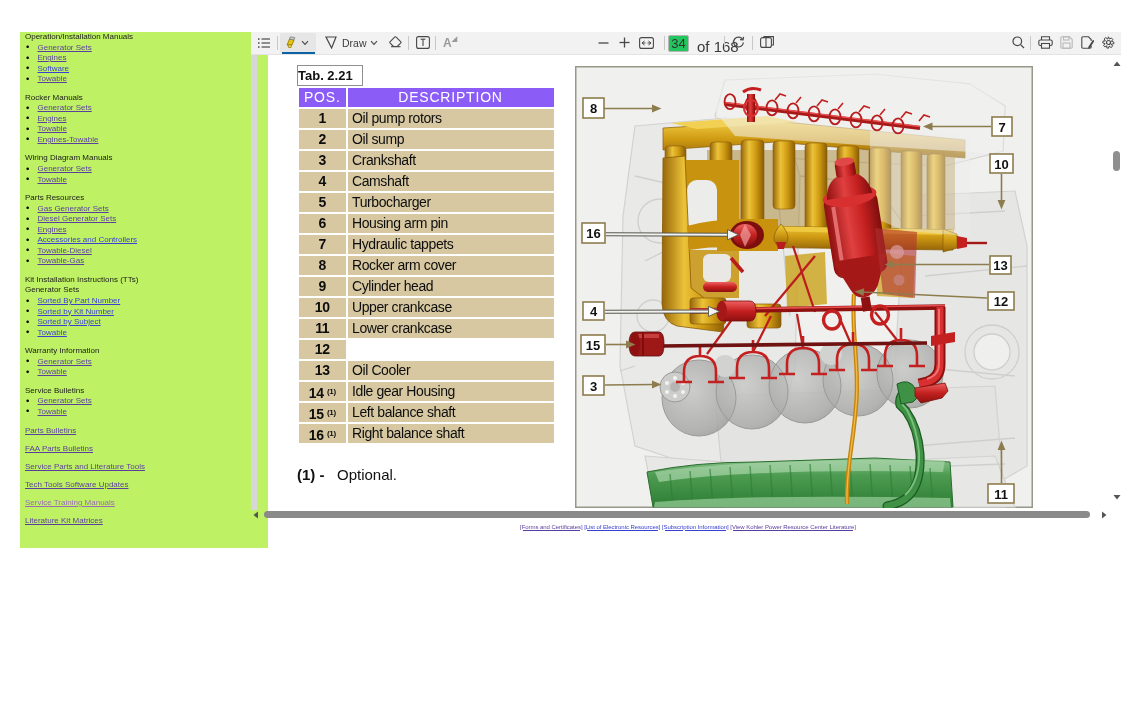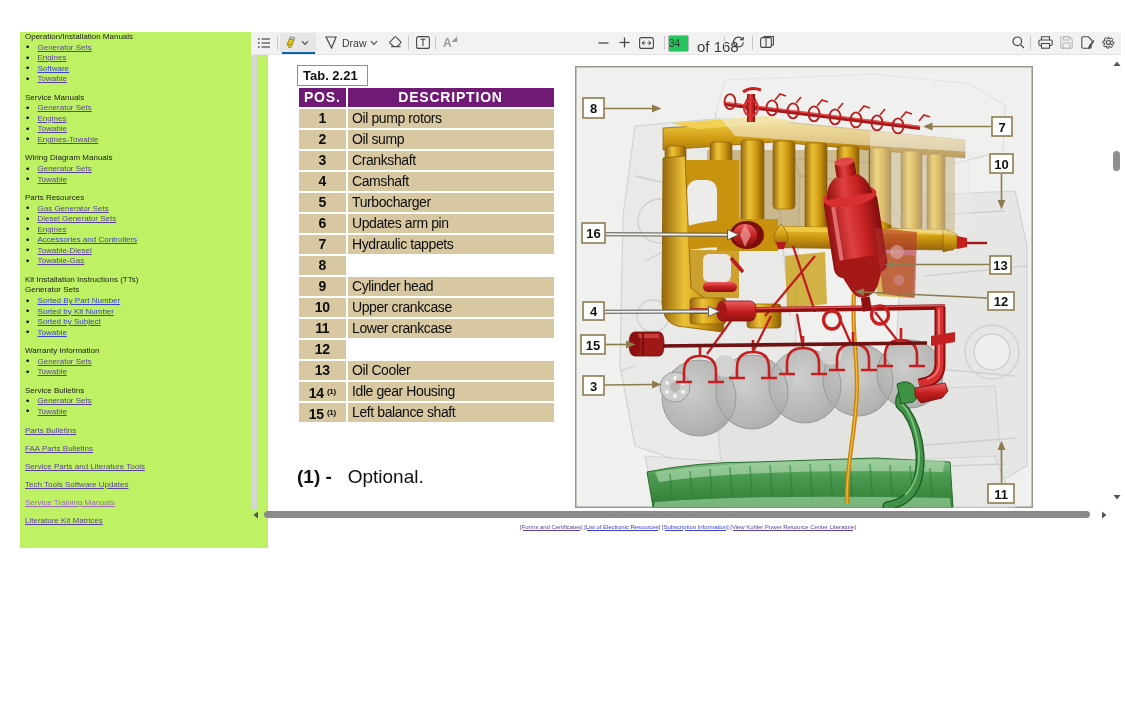--- a/index.html
+++ b/index.html
@@ -20,31 +20,31 @@
   .lone{margin-bottom:7.6px;}
 
   
   #toolbar{left:251px;top:32px;width:870px;height:22px;background:#f2f2f2;border-bottom:1px solid #e3e3e3;}
   .tdiv{position:absolute;top:4px;width:1px;height:14px;background:#c8c8c8;}
   .ticon{color:#484848;}
   #graystrip{left:251px;top:55px;width:6px;height:455px;background:#d7d7d7;}
 
   
   #tablabel{left:297px;top:65px;width:64px;height:19px;background:#fff;border:1px solid #8f8f8f;
-            font-size:13px;font-weight:bold;color:#111;line-height:19px;padding-left:5px;}
+            font-size:13px;font-weight:bold;color:#111;line-height:19px;}
   #ptable{left:299px;top:88px;width:263px;font-size:14px;letter-spacing:-0.4px;}
   .trow{display:flex;margin-bottom:2px;}
   .pos{width:46.5px;margin-right:2px;text-align:center;flex:none;}
   .desc{width:206px;flex:none;padding-left:4.5px;box-sizing:border-box;}
-  .hrow .pos,.hrow .desc{background:#701a75;color:#fff;font-weight:bold;height:19px;line-height:19px;letter-spacing:0.8px;}
+  .hrow .pos,.hrow .desc{background:#8b5cf6;color:#fff;font-weight:normal;height:19px;line-height:19px;letter-spacing:0.8px;}
   .hrow .desc{text-align:center;padding-left:0;}
   .drow .pos,.drow .desc{background:#d7c8a1;color:#0d0d0d;height:19px;line-height:19px;}
   .drow .pos{font-weight:bold;}
   .sup{font-size:8px;vertical-align:4px;font-weight:bold;}
-  #optnote{left:297px;top:466px;font-size:19px;color:#111;}
+  #optnote{left:297px;top:466px;font-size:15px;color:#111;}
 
   
   #vsb-up{left:1112px;top:59px;width:10px;height:10px;color:#505050;font-size:8px;line-height:10px;text-align:center;}
   #vsb-dn{left:1112px;top:492px;width:10px;height:10px;color:#505050;font-size:8px;line-height:10px;text-align:center;}
   #vsb-th{left:1113px;top:151px;width:7px;height:20px;background:#8f8f8f;border-radius:4px;}
   #hsb-th{left:264px;top:510.5px;width:826px;height:7px;background:#8a8a8a;border-radius:4px;}
   #hsb-l{left:251px;top:511px;width:10px;height:8px;color:#505050;font-size:8px;line-height:8px;text-align:center;}
   #hsb-r{left:1099px;top:511px;width:10px;height:8px;color:#505050;font-size:8px;line-height:8px;text-align:center;}
 
   
@@ -57,21 +57,21 @@
 <div id="sidebar" class="abs">
  <div class="inner">
   <div class="sec">
    <div class="hdr">Operation/Installation Manuals</div>
    <div class="li"><span class="b">•</span><a class="p" href="#">Generator Sets</a></div>
    <div class="li"><span class="b">•</span><a class="p" href="#">Engines</a></div>
    <div class="li"><span class="b">•</span><a class="bl" href="#">Software</a></div>
    <div class="li"><span class="b">•</span><a class="p" href="#">Towable</a></div>
   </div>
   <div class="sec">
-   <div class="hdr">Service Manuals</div>
+   <div class="hdr">Rocker Manuals</div>
    <div class="li"><span class="b">•</span><a class="p" href="#">Generator Sets</a></div>
    <div class="li"><span class="b">•</span><a class="p" href="#">Engines</a></div>
    <div class="li"><span class="b">•</span><a class="p" href="#">Towable</a></div>
    <div class="li"><span class="b">•</span><a class="p" href="#">Engines-Towable</a></div>
   </div>
   <div class="sec">
    <div class="hdr">Wiring Diagram Manuals</div>
    <div class="li"><span class="b">•</span><a class="p" href="#">Generator Sets</a></div>
    <div class="li"><span class="b">•</span><a class="p" href="#">Towable</a></div>
   </div>
@@ -168,21 +168,21 @@
       <g stroke="#484848" stroke-width="1.3">
         <line x1="0.5" y1="5.5" x2="10.5" y2="5.5"></line>
         <line x1="5.5" y1="0.5" x2="5.5" y2="10.5"></line>
       </g>
     </svg>
   <svg class="abs" style="left:388px;top:5px" width="15" height="12" viewBox="0 0 15 12">
     <rect x="0.6" y="0.6" width="13.8" height="10.8" rx="2" stroke="#484848" stroke-width="1.1" fill="none"></rect>
     <path d="M3 6 L5.5 4 M3 6 L5.5 8 M3 6 L6.5 6 M12 6 L9.5 4 M12 6 L9.5 8 M12 6 L8.5 6" stroke="#484848" stroke-width="1" fill="none"></path>
   </svg>
   <div class="tdiv" style="left:413px"></div>
-  <div class="abs" style="left:417px;top:3px;width:19px;height:15px;background:#22c55e;border:1px solid #b5b5b5;border-radius:2px;font-size:10px;color:#333;line-height:15px">34</div>
+  <div class="abs" style="left:417px;top:3px;width:19px;height:15px;background:#22c55e;border:1px solid #b5b5b5;border-radius:2px;font-size:13px;color:#333;text-align:center;line-height:15px">34</div>
   <div class="abs" style="left:446px;top:6px;font-size:15px;color:#3a3a3a">of 168</div>
   <div class="tdiv" style="left:473px"></div>
 
   <svg class="abs" style="left:481px;top:4px" width="13" height="13" viewBox="0 0 13 13">
     <path d="M10.7 3.4 A4.9 4.9 0 1 0 11.4 6.5" stroke="#484848" stroke-width="1.25" fill="none"></path>
     <path d="M8 3.6 L11 3.9 L11.6 0.9" stroke="#484848" stroke-width="1.25" fill="none"></path>
   </svg>
   <div class="tdiv" style="left:501px"></div>
 
   <svg class="abs" style="left:509px;top:4px" width="14" height="13" viewBox="0 0 14 13">
@@ -240,28 +240,29 @@
   <div class="trow drow">
       <div class="pos">4</div>
       <div class="desc">Camshaft</div>
     </div>
   <div class="trow drow">
       <div class="pos">5</div>
       <div class="desc">Turbocharger</div>
     </div>
   <div class="trow drow">
       <div class="pos">6</div>
-      <div class="desc">Updates arm pin</div>
+      <div class="desc">Housing arm pin</div>
     </div>
   <div class="trow drow">
       <div class="pos">7</div>
       <div class="desc">Hydraulic tappets</div>
     </div>
   <div class="trow drow">
       <div class="pos">8</div>
+      <div class="desc">Rocker arm cover</div>
     </div>
   <div class="trow drow">
       <div class="pos">9</div>
       <div class="desc">Cylinder head</div>
     </div>
   <div class="trow drow">
       <div class="pos">10</div>
       <div class="desc">Upper crankcase</div>
     </div>
   <div class="trow drow">
@@ -275,20 +276,24 @@
       <div class="pos">13</div>
       <div class="desc">Oil Cooler</div>
     </div>
   <div class="trow drow">
       <div class="pos">14&nbsp;<span class="sup">(1)</span></div>
       <div class="desc">Idle gear Housing</div>
     </div>
   <div class="trow drow">
       <div class="pos">15&nbsp;<span class="sup">(1)</span></div>
       <div class="desc">Left balance shaft</div>
+    </div>
+  <div class="trow drow">
+      <div class="pos">16&nbsp;<span class="sup">(1)</span></div>
+      <div class="desc">Right balance shaft</div>
     </div>
 </div>
 
 <div id="optnote" class="abs"><b>(1) -</b>&nbsp;&nbsp; Optional.</div>
 
 <div id="engine" class="abs" style="left:575px;top:66px;">
 <svg width="458" height="442" viewBox="0 0 458 442">
 <defs>
   <linearGradient id="goldv" x1="0" y1="0" x2="1" y2="0">
     <stop offset="0" stop-color="#96660a"></stop>

